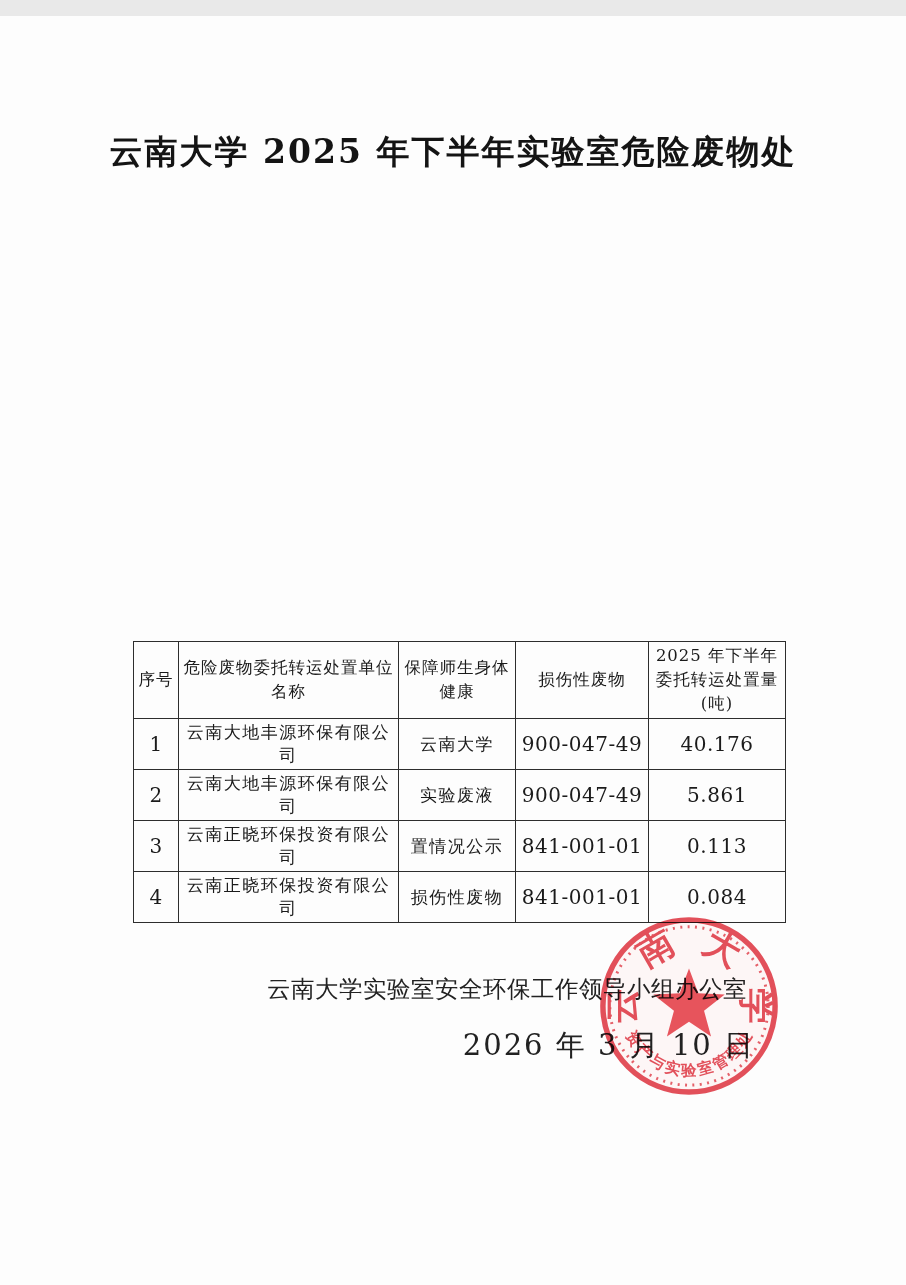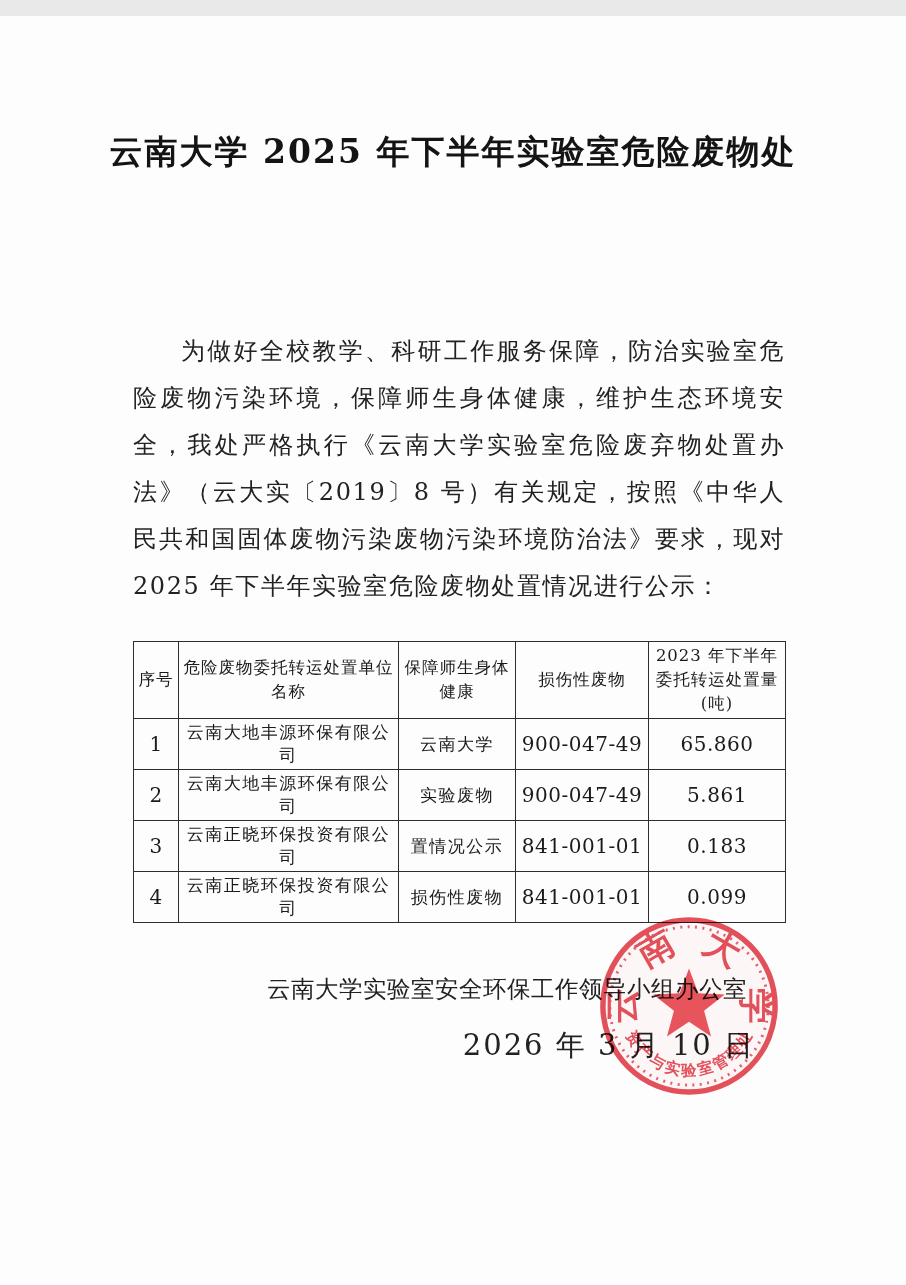--- a/index.html
+++ b/index.html
@@ -47,67 +47,66 @@
 </style>
 </head>
 <body>
 
 <div class="page">
 
   <div class="title">
     <div>云南大学 2025 年下半年实验室危险废物处</div>
   </div>
 
-  <p class="body-text">为做好全校教学、科研工作服务保障，防治实验室危险废物污染环境，保障师生身体健康，维护生态环境安全，我处严格执行《云南大学实验室危险废弃物处置办法》（云大实〔2019〕8 号）有关规定，按照《中华人民共和国固体废物污染废物污染环境防治法》要求，现对 2025 年下半年实验室危险废物处置情况进行公示：</p>
 
   <table class="waste">
     <colgroup>
       <col style="width:45px">
         <col style="width:220px">
         <col style="width:117px">
       <col style="width:133px">
         <col style="width:137px">
     </colgroup>
     <thead>
       <tr>
         <th>序号</th>
         <th>危险废物委托转运处置单位名称</th>
         <th>保障师生身体健康</th>
         <th>损伤性废物</th>
-        <th>2023 年下半年委托转运处置量(吨)</th>
+        <th>2025 年下半年委托转运处置量(吨)</th>
       </tr>
     </thead>
     <tbody>
       <tr>
         <td class="num">1</td>
         <td class="cjk">云南大地丰源环保有限公司</td>
         <td class="cjk">云南大学</td>
         <td class="num">900-047-49</td>
-        <td class="num">65.860</td>
+        <td class="num">40.176</td>
       </tr>
       <tr>
         <td class="num">2</td>
         <td class="cjk">云南大地丰源环保有限公司</td>
-        <td class="cjk">实验废物</td>
+        <td class="cjk">实验废液</td>
         <td class="num">900-047-49</td>
         <td class="num">5.861</td>
       </tr>
       <tr>
         <td class="num">3</td>
         <td class="cjk">云南正晓环保投资有限公司</td>
         <td class="cjk">置情况公示</td>
         <td class="num">841-001-01</td>
-        <td class="num">0.183</td>
+        <td class="num">0.113</td>
       </tr>
       <tr>
         <td class="num">4</td>
         <td class="cjk">云南正晓环保投资有限公司</td>
         <td class="cjk">损伤性废物</td>
         <td class="num">841-001-01</td>
-        <td class="num">0.099</td>
+        <td class="num">0.084</td>
       </tr>
     </tbody>
   </table>
 
   <div class="sig">云南大学实验室安全环保工作领导小组办公室</div>
   <div class="date">2026 年 3 月 10 日</div>
 
   <div class="seal">
     <svg viewBox="0 0 190 190" xmlns="http://www.w3.org/2000/svg">
       <defs>

